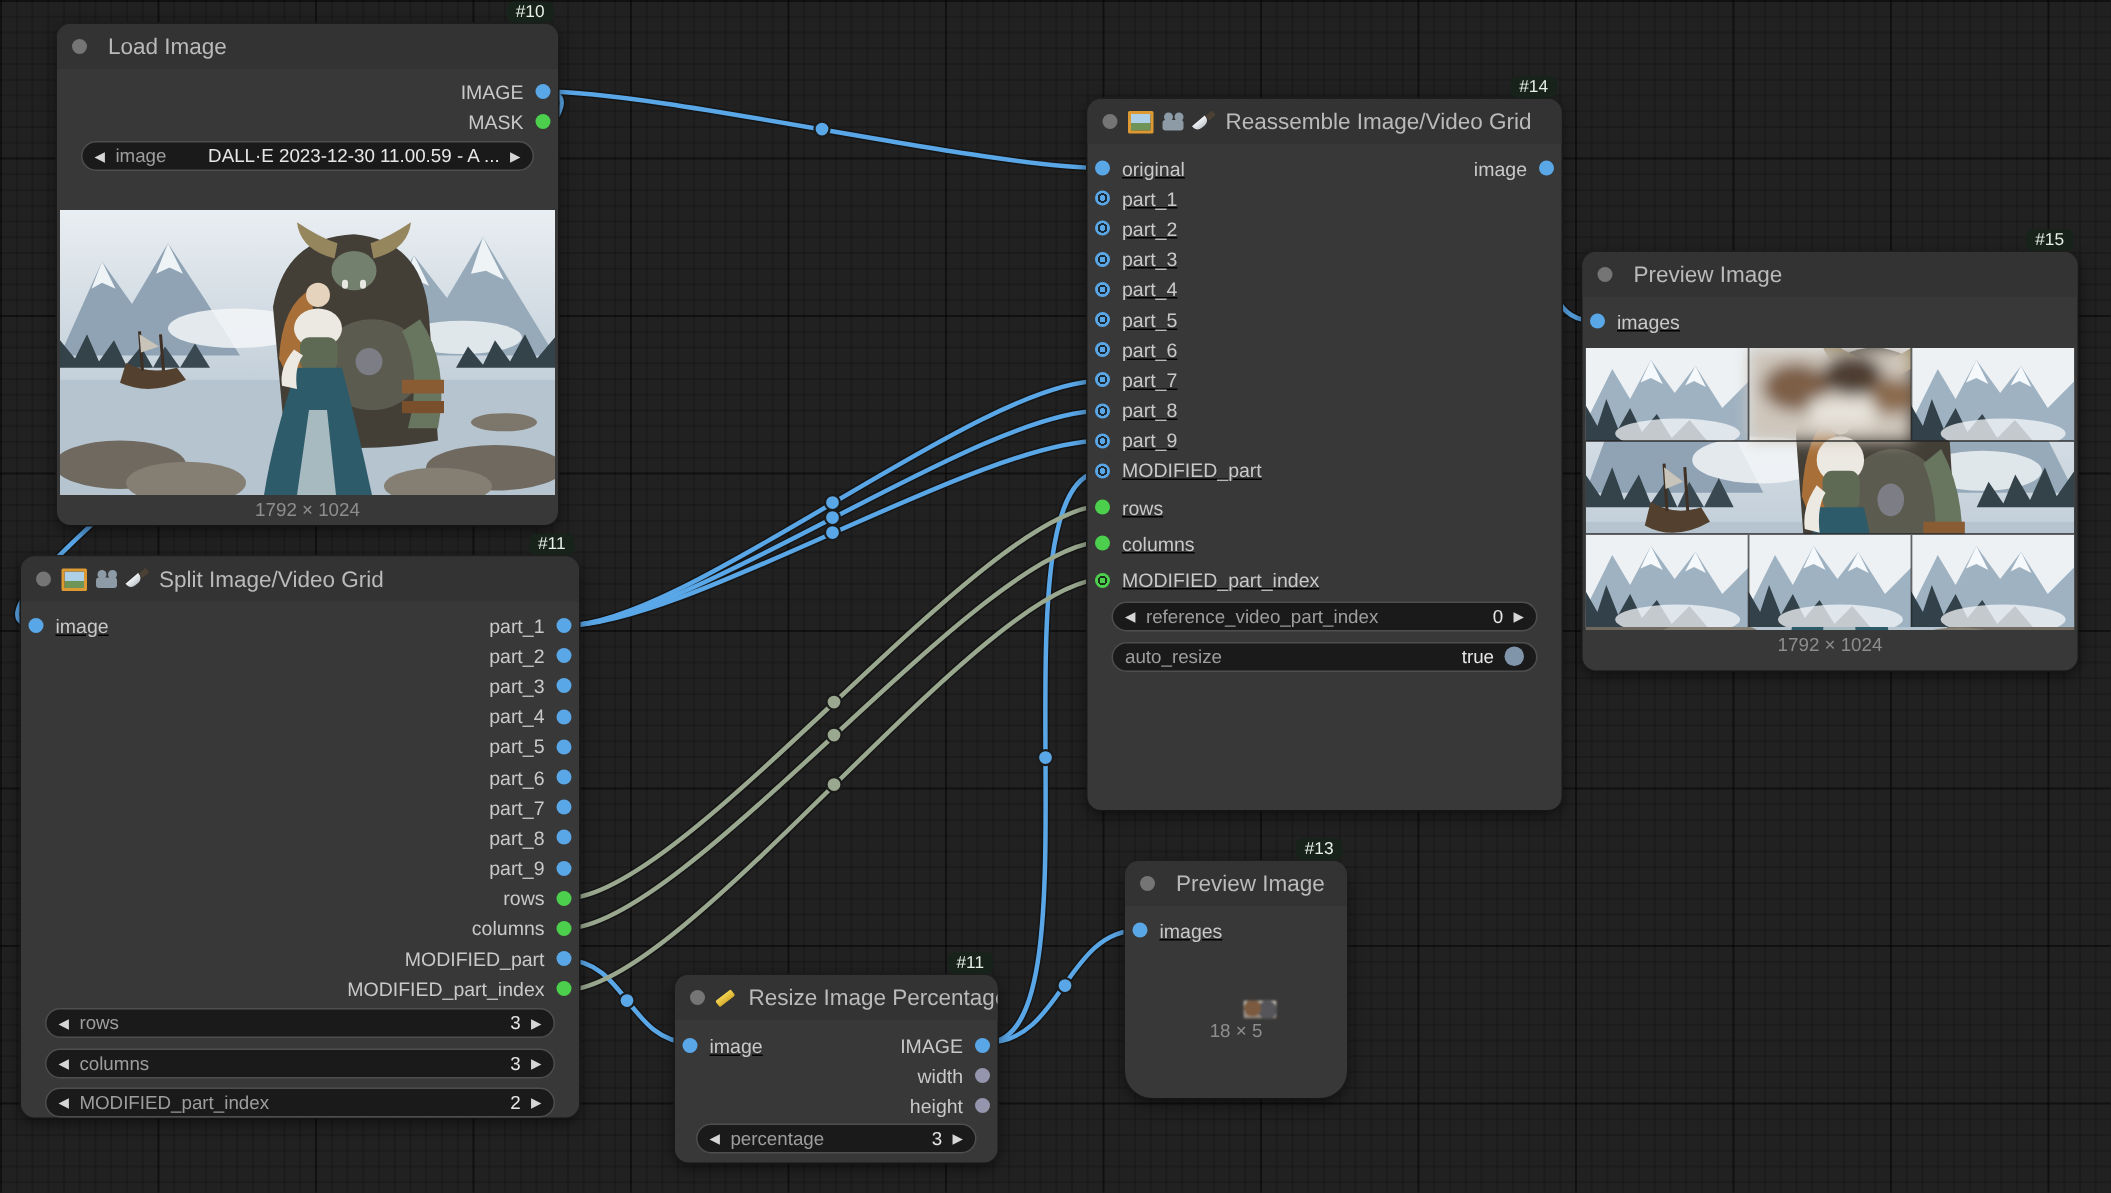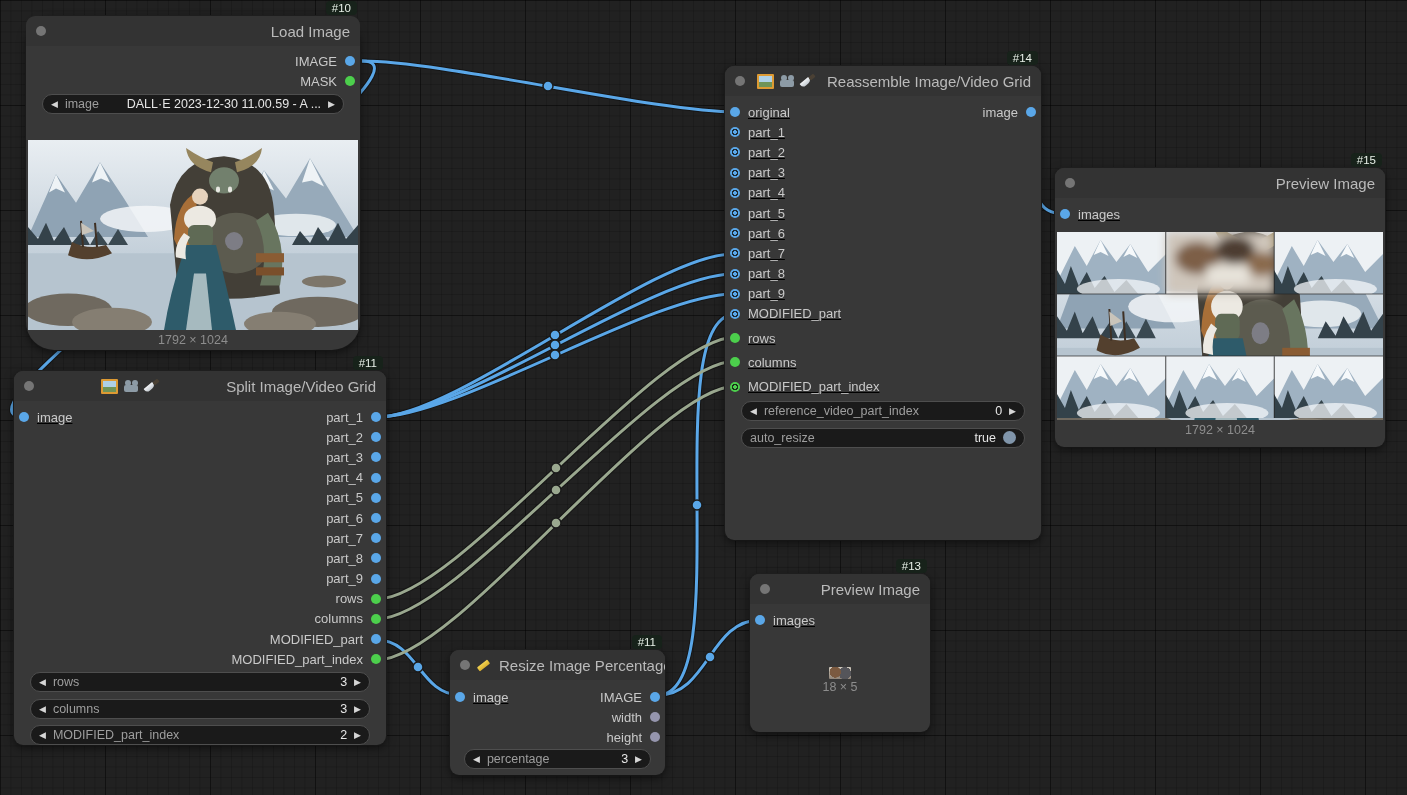--- a/index.html
+++ b/index.html
@@ -11,21 +11,21 @@
       linear-gradient(rgba(0,0,0,.38) 1px, transparent 1px),
       linear-gradient(90deg, rgba(0,0,0,.38) 1px, transparent 1px),
       linear-gradient(rgba(0,0,0,.16) 1px, transparent 1px),
       linear-gradient(90deg, rgba(0,0,0,.16) 1px, transparent 1px);
     background-size:105px 105px,105px 105px,10.5px 10.5px,10.5px 10.5px;
   }
   .wires{position:absolute;left:0;top:0;z-index:1;}
   .node{position:absolute;z-index:2;background:#383838;border-radius:9px;
     box-shadow:0 3px 10px rgba(0,0,0,.55), 0 0 0 1px #232323;}
   .ntitle{display:flex;align-items:center;gap:7px;height:30px;padding:0 10px;
-    background:#333333;border-radius:9px 9px 0 0;color:#bababa;font-size:15px;white-space:nowrap;overflow:hidden;justify-content:space-between;}
+    background:#333333;border-radius:9px 9px 0 0;color:#bababa;font-size:15px;white-space:nowrap;overflow:hidden;}
   .cdot{width:10px;height:10px;border-radius:50%;background:#757575;flex:none;}
   .badge{position:absolute;top:-15px;right:3px;height:14px;line-height:14px;padding:0 6px;
     background:#17221a;color:#e8f0e8;font-size:11.5px;border-radius:4px;z-index:3;}
   .slots-in,.slots-out{position:absolute;}
   .slots-in{left:0;text-decoration:underline;}
   .slots-out{right:0;}
   .srow{display:flex;align-items:center;gap:8px;height:20.2px;}
   .srow.in{padding-left:5px;}
   .srow.out{justify-content:flex-end;padding-right:5px;}
   .slbl{color:#c9c9c9;font-size:13px;white-space:nowrap;}
@@ -182,21 +182,21 @@
     <circle cx="418" cy="667" r="5" fill="#5aa7e8"></circle>
     <circle cx="697" cy="505" r="5" fill="#5aa7e8"></circle>
     <circle cx="710" cy="657" r="5" fill="#5aa7e8"></circle>
     <circle cx="1035" cy="162" r="5" fill="#5aa7e8"></circle>
     <circle cx="556" cy="468" r="5" fill="#9aa88f"></circle>
     <circle cx="556" cy="490" r="5" fill="#9aa88f"></circle>
     <circle cx="556" cy="523" r="5" fill="#9aa88f"></circle>
   </g>
 </svg>
 
-<div class="node" style="left:26px;top:16px;width:334px;height:334px;border-radius:28px;">
+<div class="node" style="left:38px;top:16px;width:334px;height:334px;">
   <div class="badge">#10</div>
   <div class="ntitle">
     <span class="cdot"></span>
     <span></span>
     <span>Load Image</span>
   </div>
   <div class="slots-out" style="top:35px;">
       <div class="srow out">
         <span class="slbl">IMAGE</span>
         <span class="sdot c-blue"></span>
@@ -439,21 +439,21 @@
         <line x1="0" y1="62" x2="326" y2="62"></line>
           <line x1="0" y1="124" x2="326" y2="124"></line>
         <line x1="108.7" y1="124" x2="108.7" y2="186"></line>
           <line x1="217.3" y1="124" x2="217.3" y2="186"></line>
       </g>
     </svg>
   </div>
   <div class="dimcap" style="top:255px;">1792 × 1024</div>
 </div>
 
-<div class="node" style="left:750px;top:574px;width:180px;height:158px;">
+<div class="node" style="left:750px;top:574px;width:148px;height:158px;border-radius:18px;">
   <div class="badge">#13</div>
   <div class="ntitle">
     <span class="cdot"></span>
     <span></span>
     <span>Preview Image</span>
   </div>
   <div class="slots-in" style="top:36px;">
       <div class="srow in">
         <span class="sdot c-blue"></span>
         <span class="slbl">images</span>

